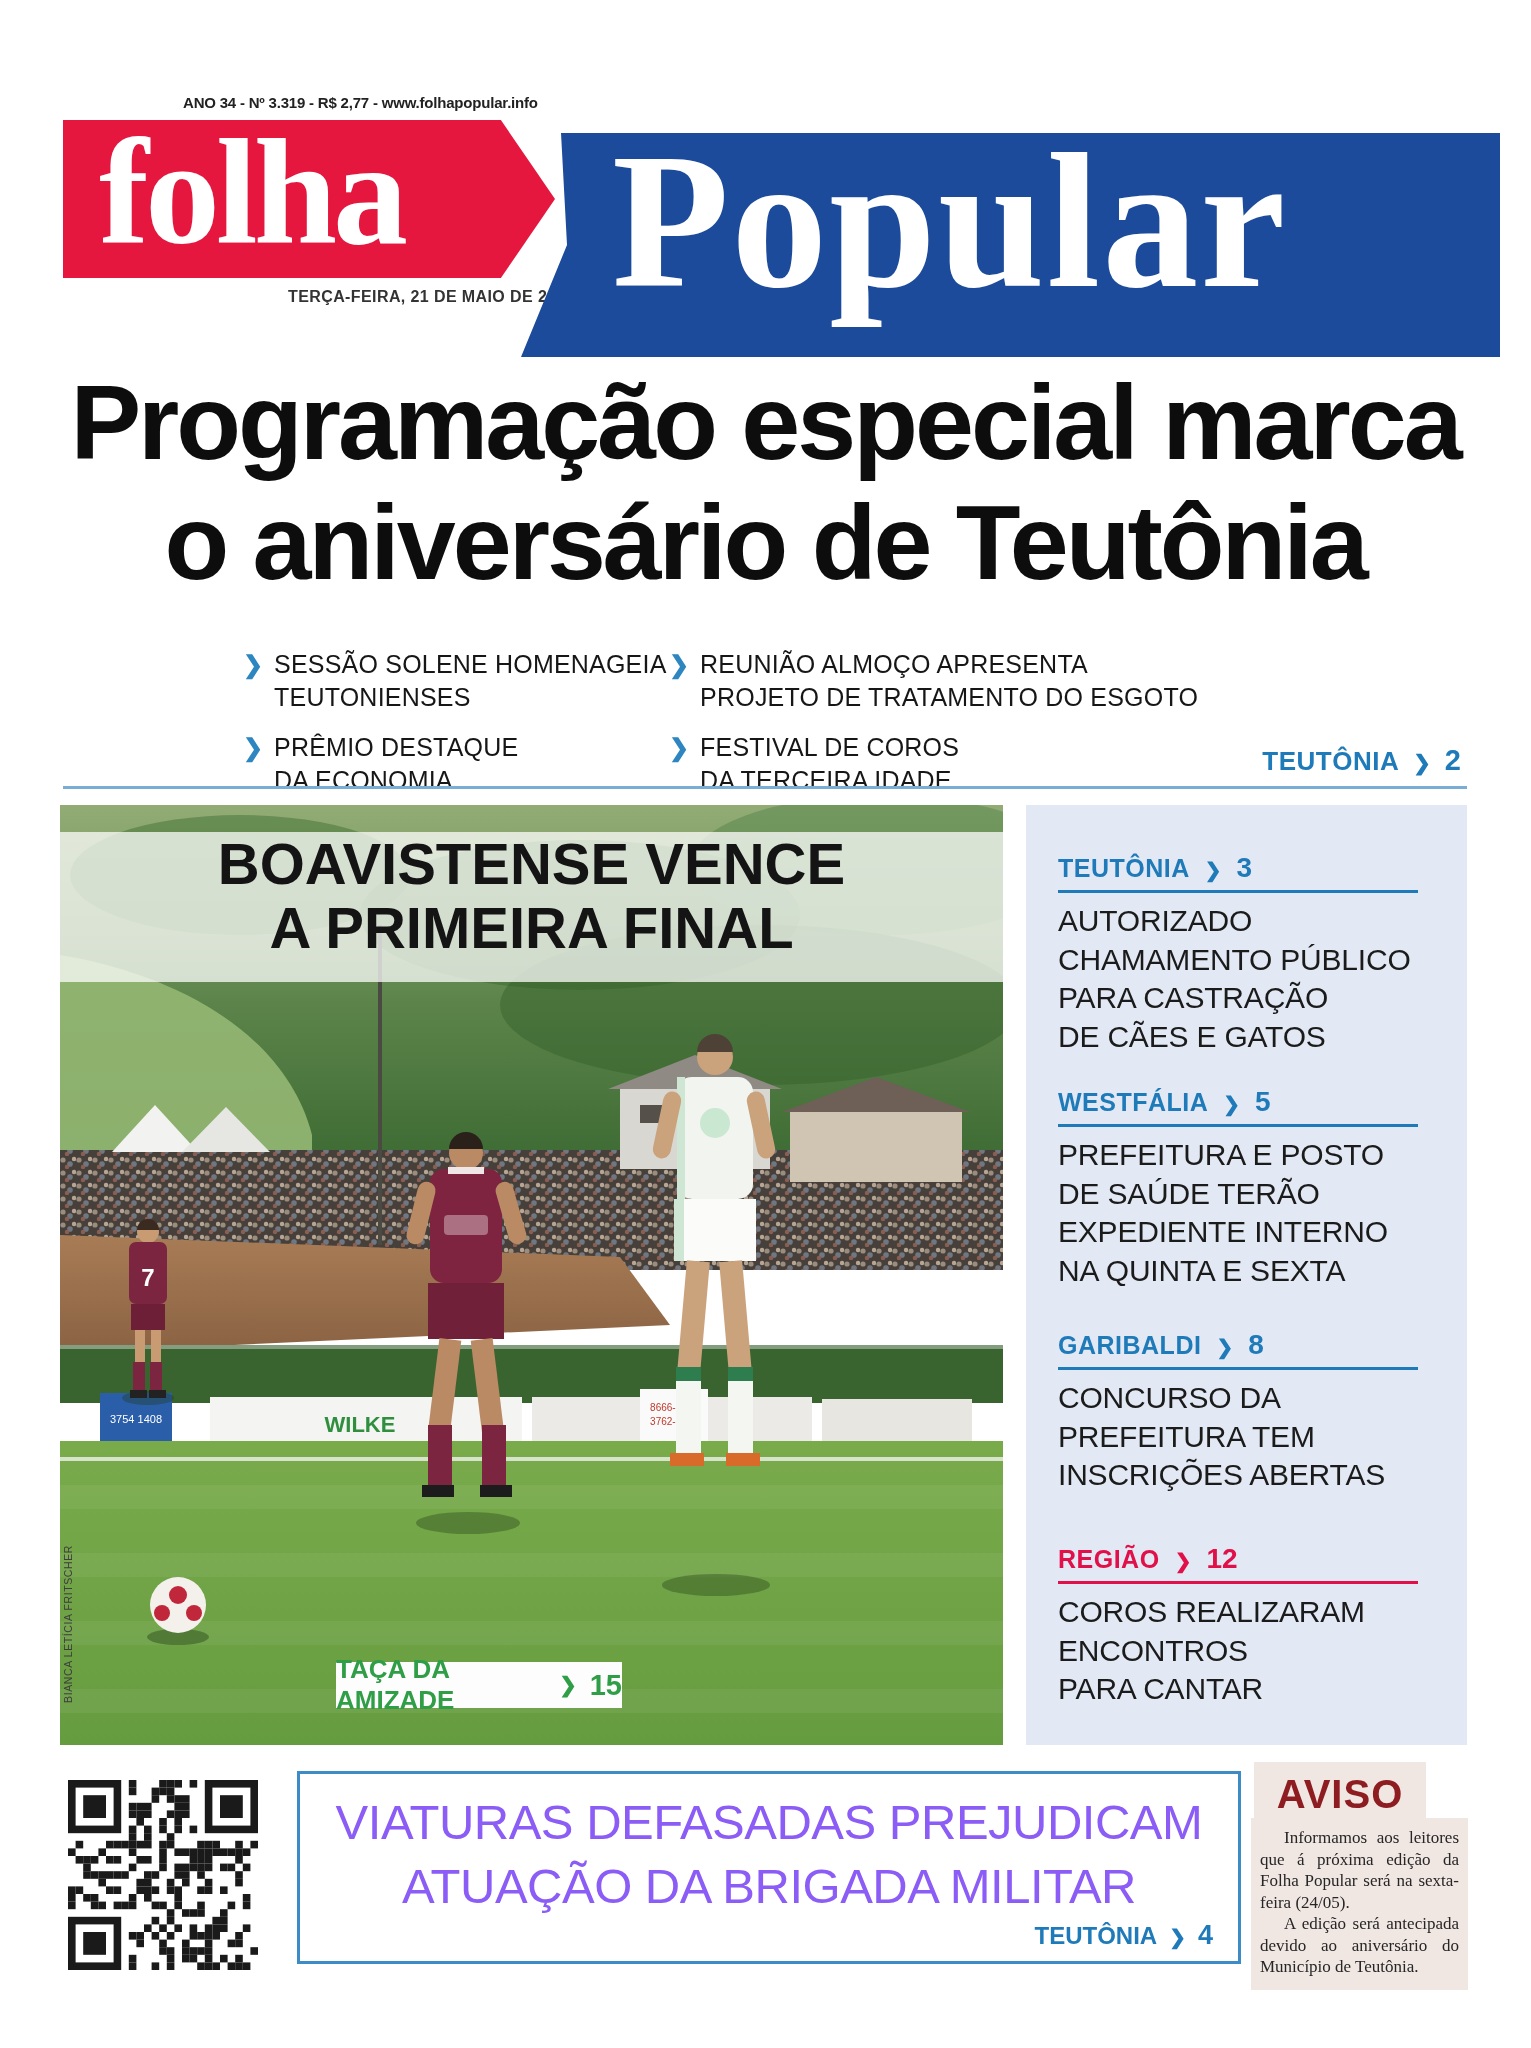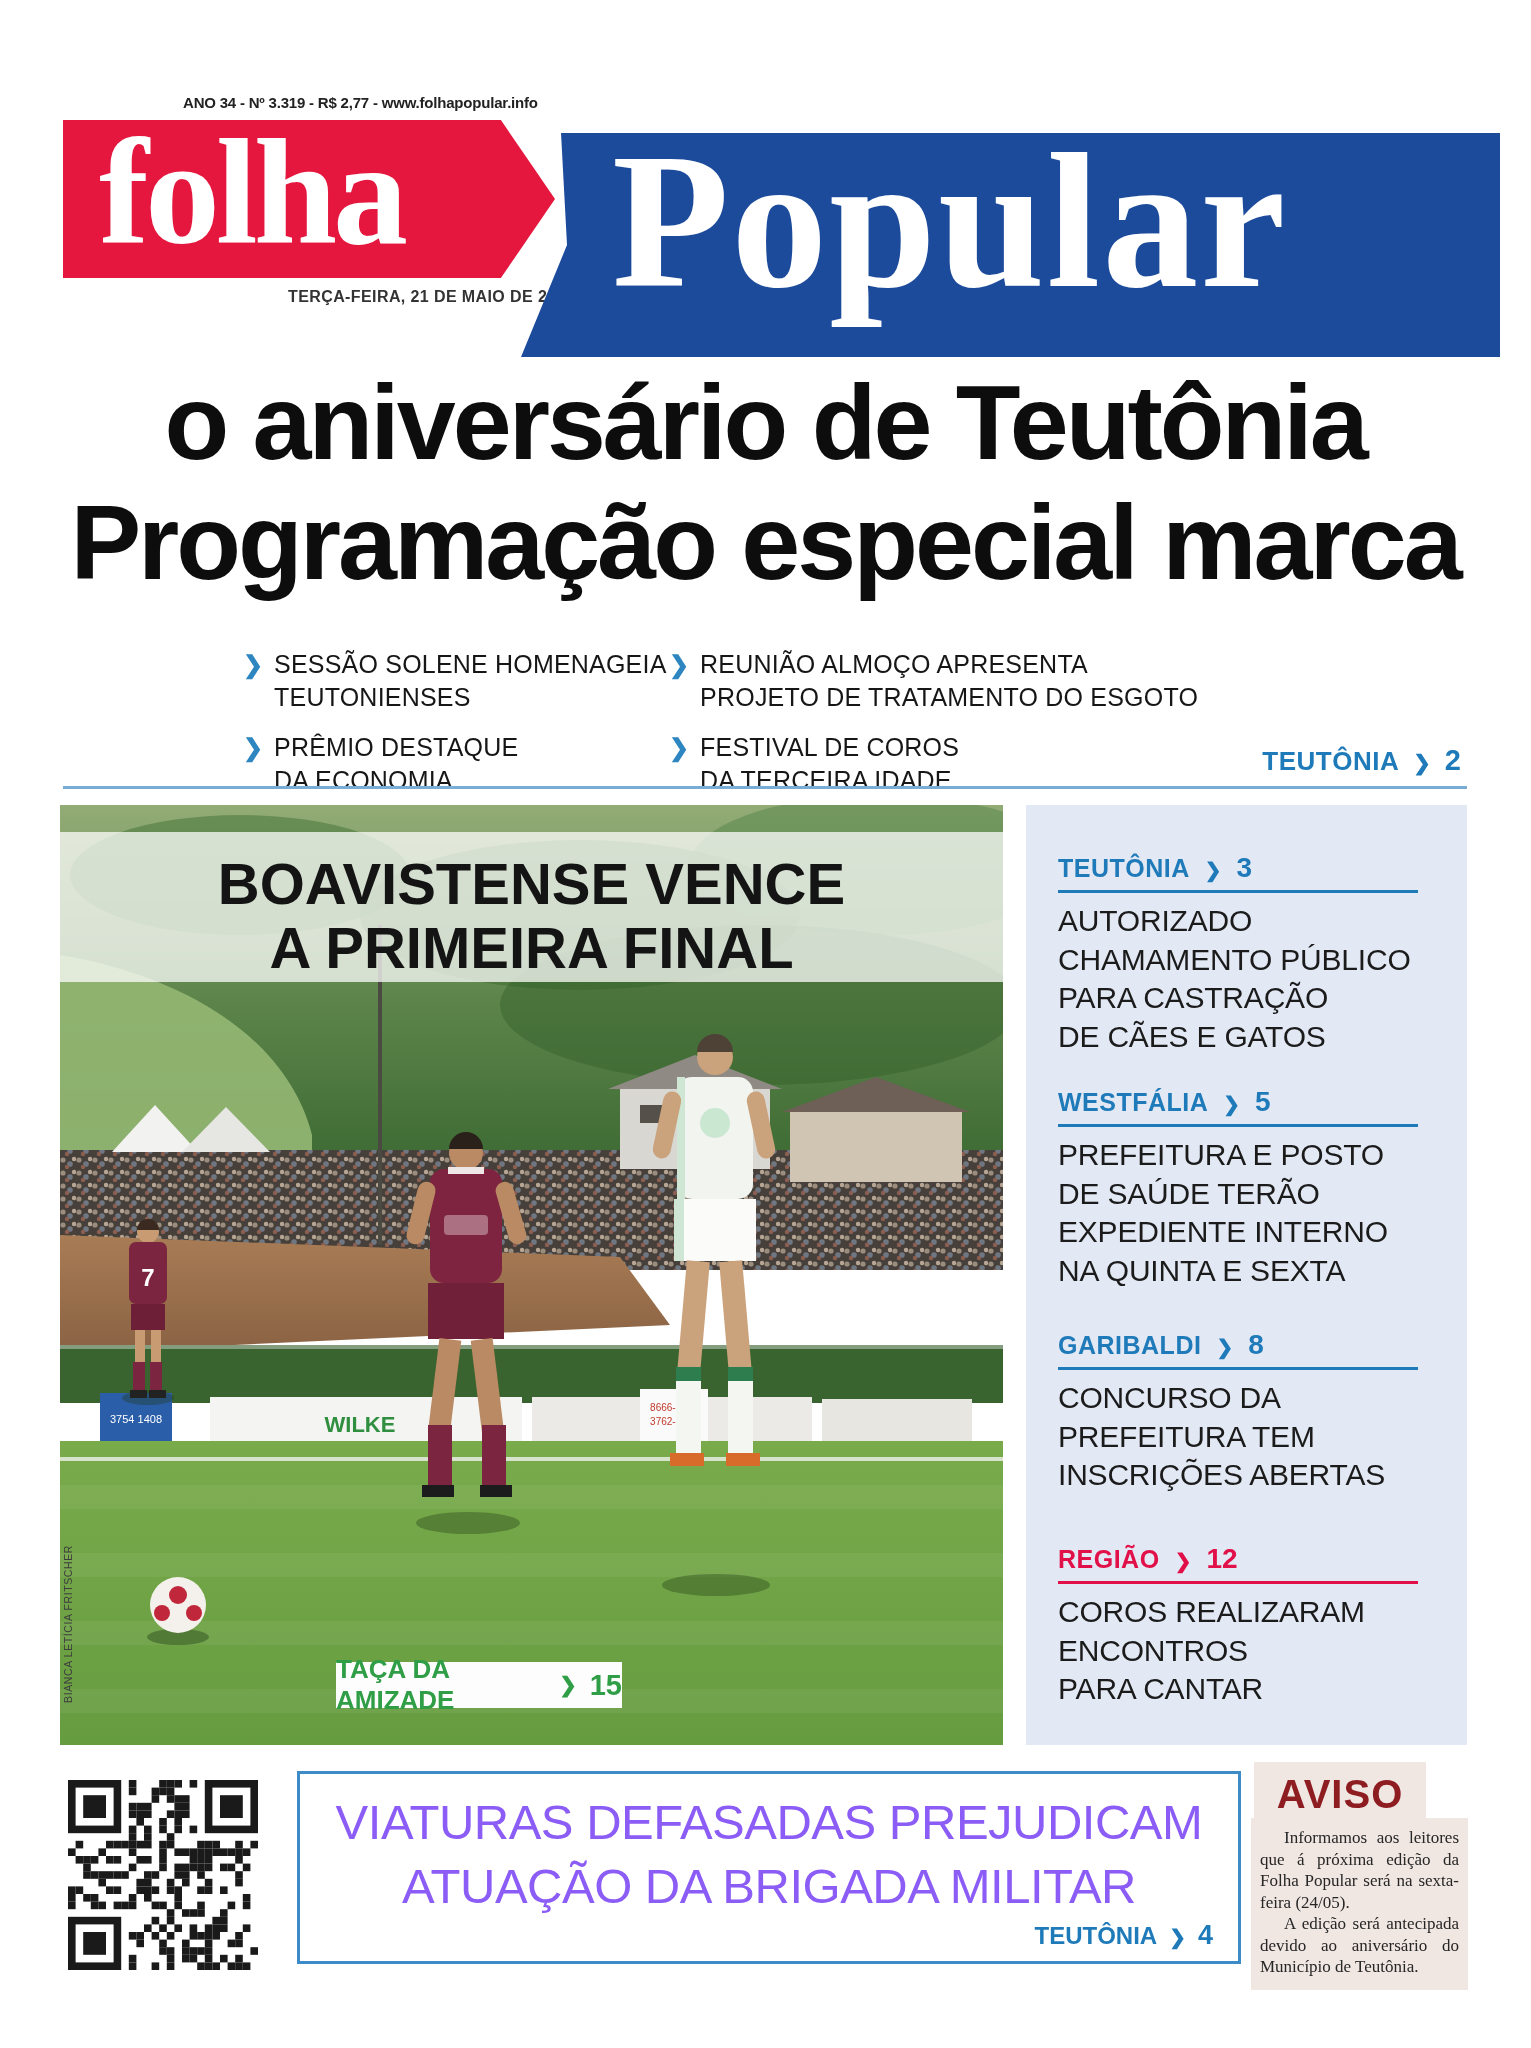--- a/index.html
+++ b/index.html
@@ -31,21 +31,21 @@
 
   .top-ref{position:absolute;right:70px;top:744px;display:flex;align-items:baseline;gap:14px;
            color:#1f7ab9;font-weight:bold;}
   .top-ref .lbl{font-size:26px;letter-spacing:.5px;} .top-ref .chev{font-size:21px;} .top-ref .pg{font-size:29px;}
   .top-rule{position:absolute;left:63px;top:786px;width:1404px;height:3px;background:#7aadd6;}
 
   
   .photo{position:absolute;left:60px;top:805px;width:943px;height:940px;overflow:hidden;background:#5c8а3e;}
   .photo svg.scene{position:absolute;left:0;top:0;}
   .photo-headline{position:absolute;left:0;top:27px;width:100%;height:150px;background:rgba(255,255,255,.74);
-                  text-align:center;font-weight:bold;font-size:58px;line-height:64px;color:#141414;padding-top:20px;
+                  text-align:center;font-weight:bold;font-size:58px;line-height:64px;color:#141414;padding-top:0;
                   box-sizing:border-box;letter-spacing:0;}
   .photo-caption{position:absolute;left:276px;top:857px;width:286px;height:46px;background:#fdfdfd;
                  display:flex;align-items:center;justify-content:center;gap:13px;color:#2f9e46;font-weight:bold;}
   .photo-caption .lbl{font-size:26px;} .photo-caption .chev{font-size:21px;} .photo-caption .pg{font-size:29px;}
   .photo-credit{position:absolute;left:2px;top:740px;writing-mode:vertical-rl;transform:rotate(180deg);
                 font-size:10.5px;color:#3d3d3d;letter-spacing:.6px;}
 
   
   .sidebar{position:absolute;left:1026px;top:805px;width:441px;height:940px;background:#e3e9f4;}
   .side-item{position:absolute;left:32px;width:385px;}
@@ -81,22 +81,22 @@
   <div class="info-line">ANO 34 - Nº 3.319 - R$ 2,77   -   www.folhapopular.info</div>
   <div class="logo-red">
     <span>folha</span>
   </div>
   <div class="logo-blue">
     <span>Popular</span>
   </div>
   <div class="date-line">TERÇA-FEIRA, 21 DE MAIO DE 2019</div>
 
   <div class="main-headline">
+    <div>Programação especial marca</div>
     <div>o aniversário de Teutônia</div>
-    <div>Programação especial marca</div>
   </div>
 
   <div class="bullet b1">
     <span class="chev">❯</span>
     <span class="btxt">SESSÃO SOLENE HOMENAGEIA
 TEUTONIENSES</span>
   </div>
   <div class="bullet b2">
     <span class="chev">❯</span>
     <span class="btxt">PRÊMIO DESTAQUE

